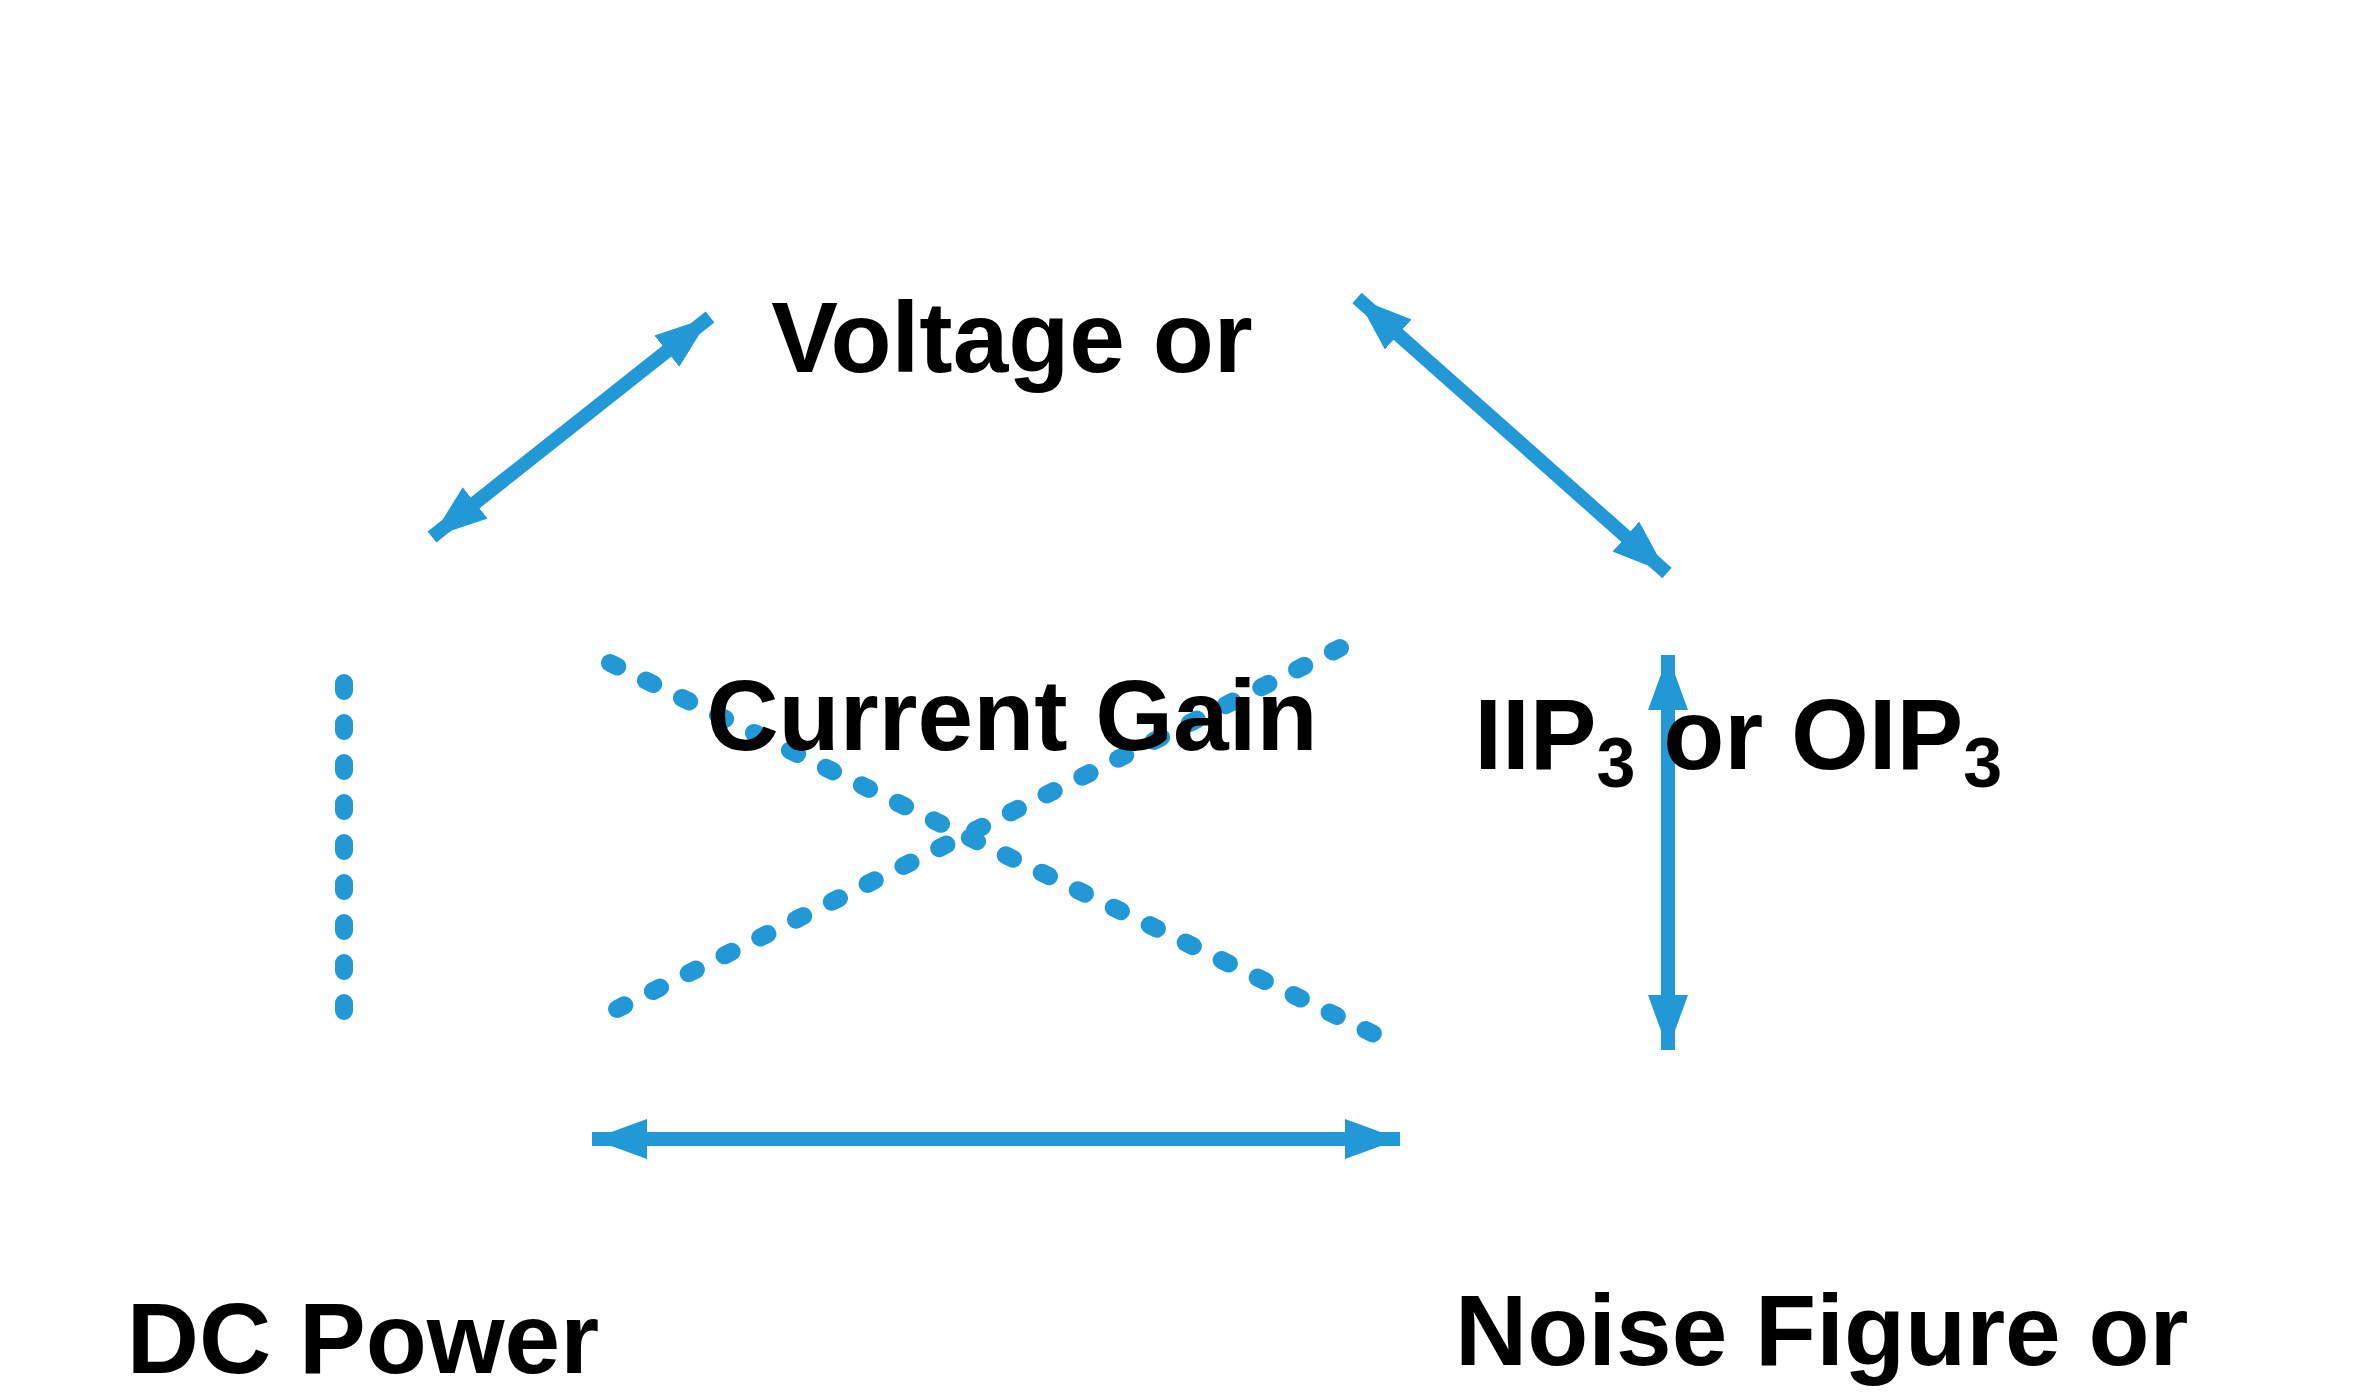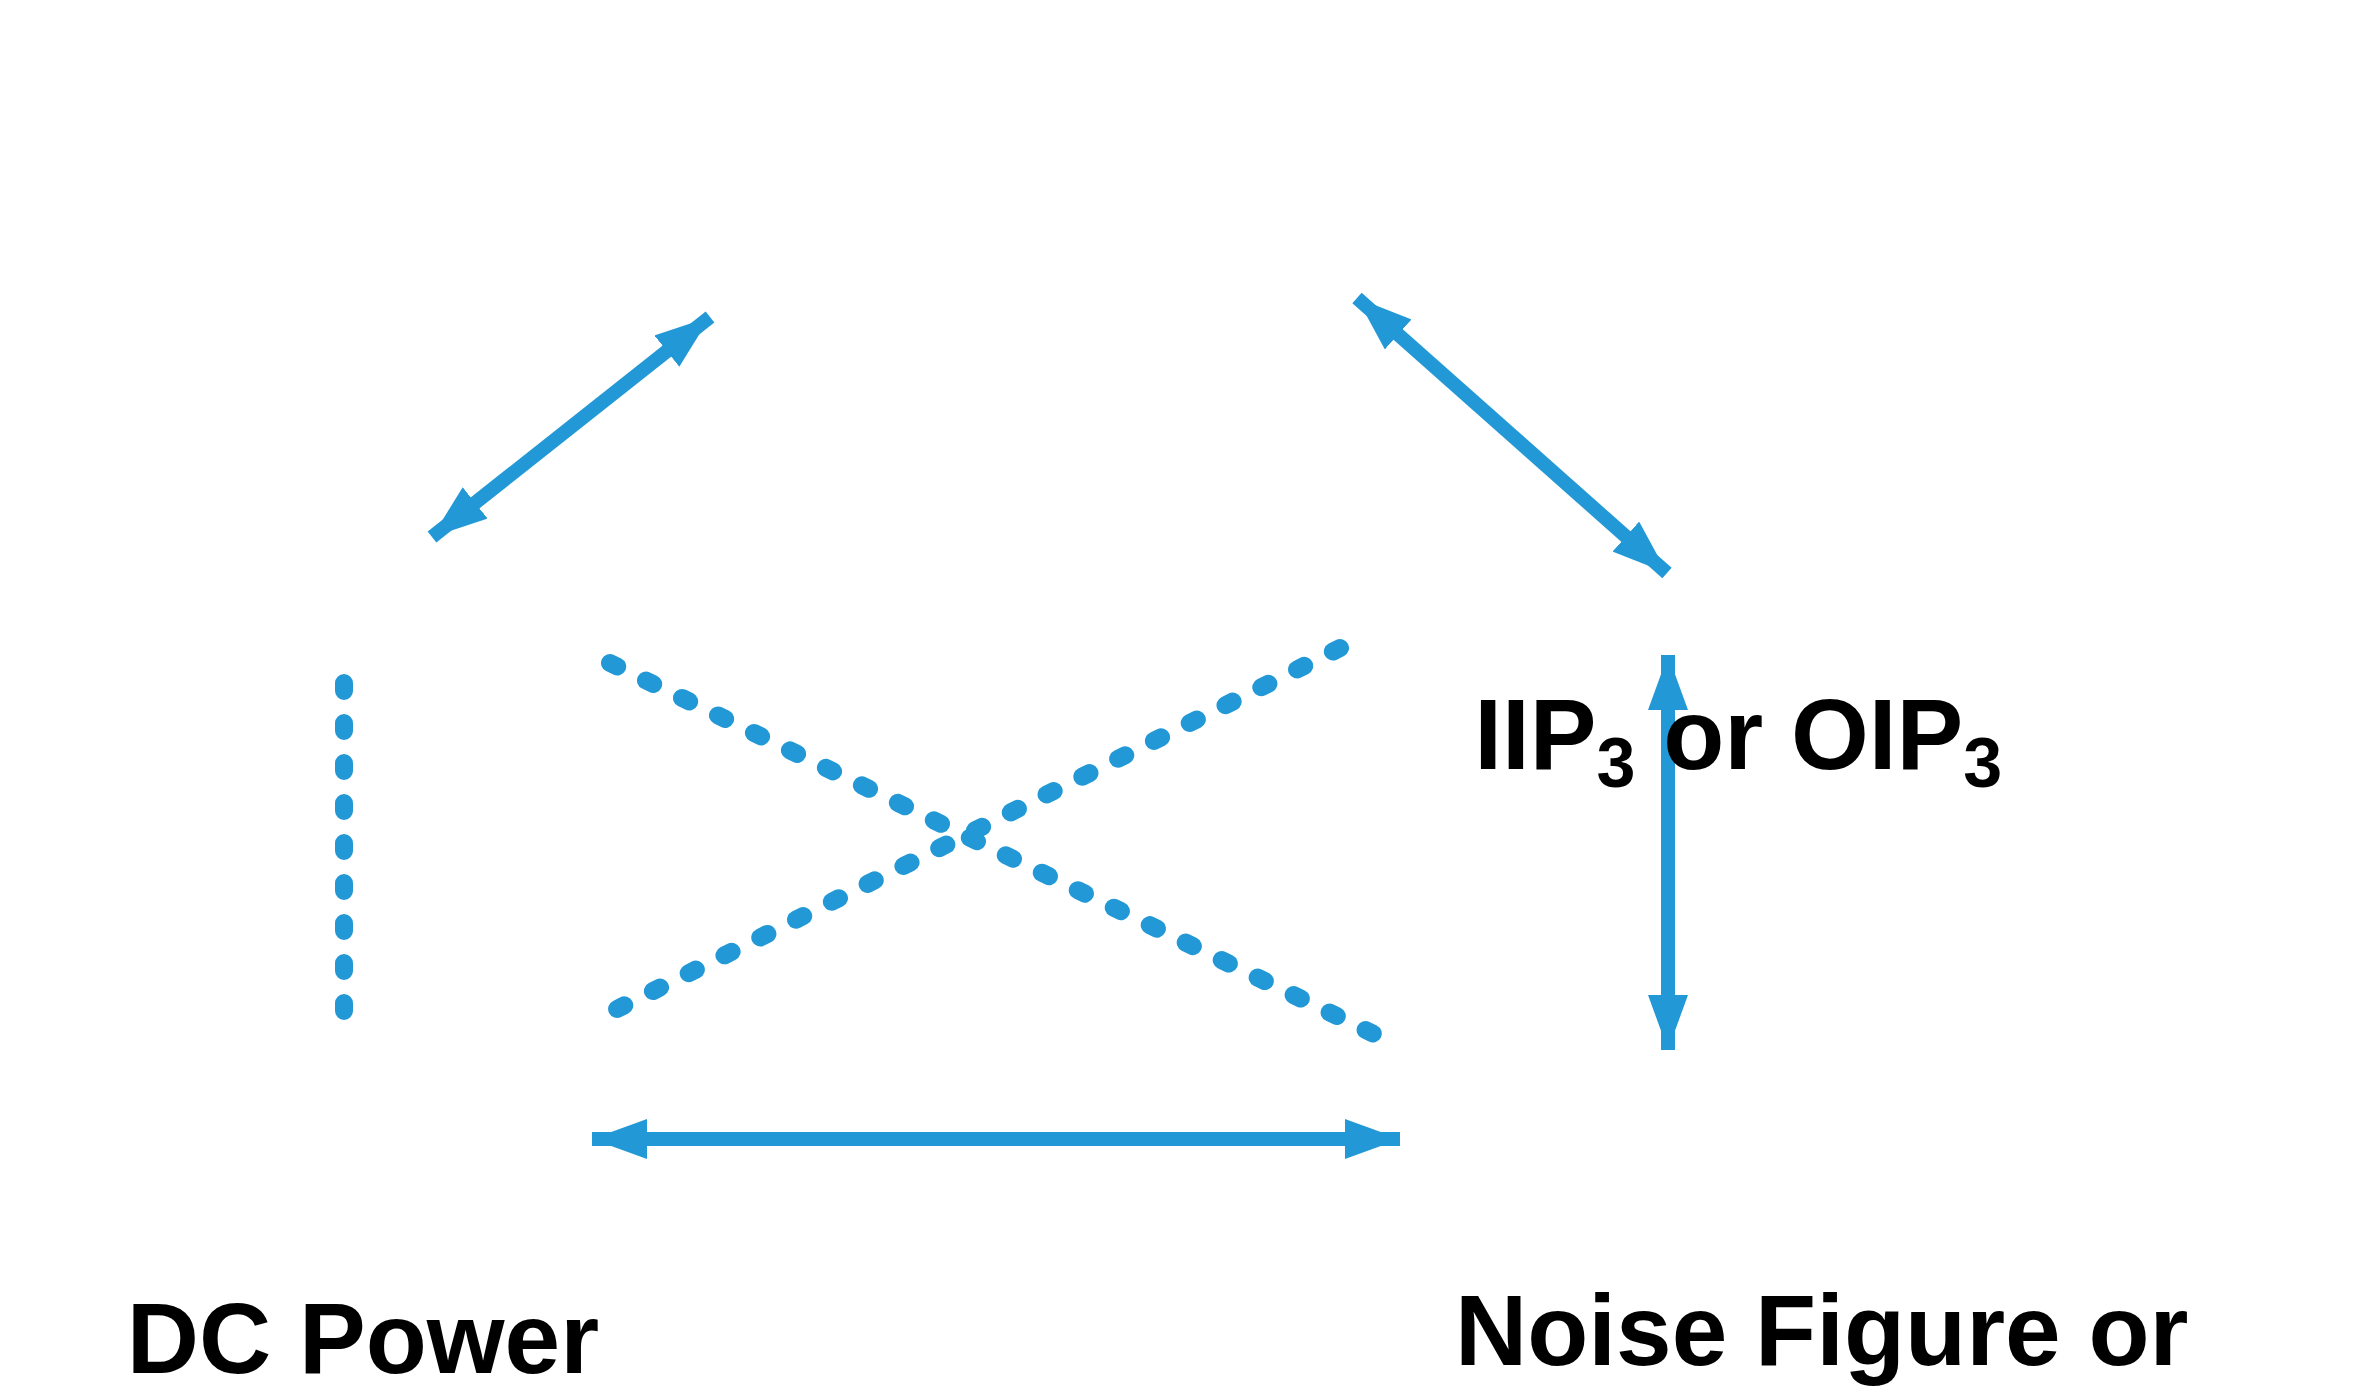--- a/index.html
+++ b/index.html
@@ -80,20 +80,24 @@
 
     <line class="arrow" x1="592" y1="1139" x2="1400" y2="1139" marker-start="url(#ah)" marker-end="url(#ah)"></line>
 
     <line class="dashed" x1="344" y1="683" x2="344" y2="1020" stroke-dasharray="6 31"></line>
 
     <line class="dashed" x1="610" y1="663" x2="1380" y2="1037"></line>
 
     <line class="dashed" x1="1340" y1="648" x2="605" y2="1015"></line>
   </svg>
 
+  <div class="node centered" style="left:1012px; top:22px;">
+    <span class="line">Voltage or</span>
+    <span class="line">Current Gain</span>
+  </div>
 
 
   <div class="node" style="left:1363px; top:545px;">
     <span>IIP</span><span class="sub">3</span><span> or OIP</span><span class="sub">3</span>
   </div>
 
   <div class="node centered" style="left:363px; top:1023px;">
     <span class="line">DC Power</span>
     
   </div>

